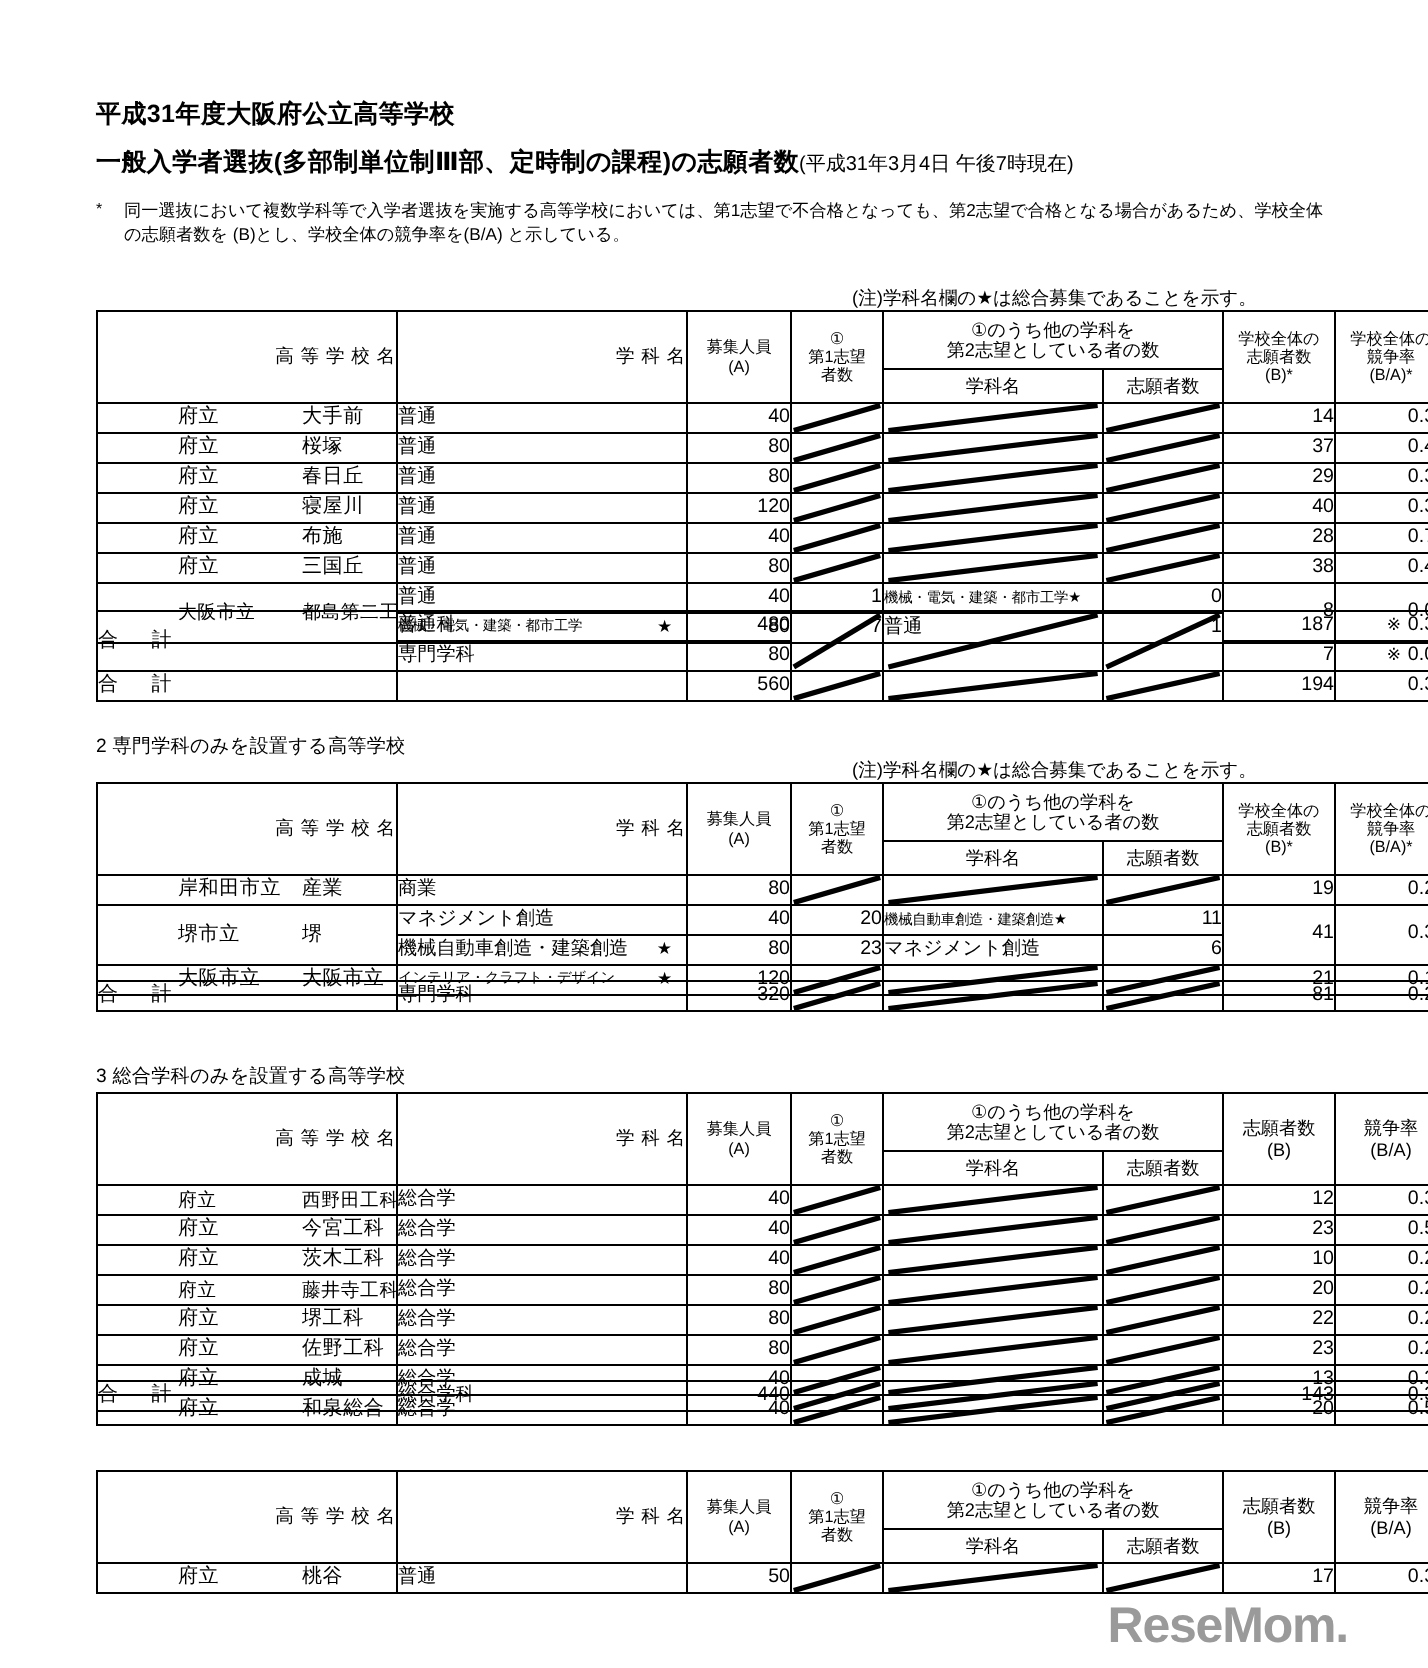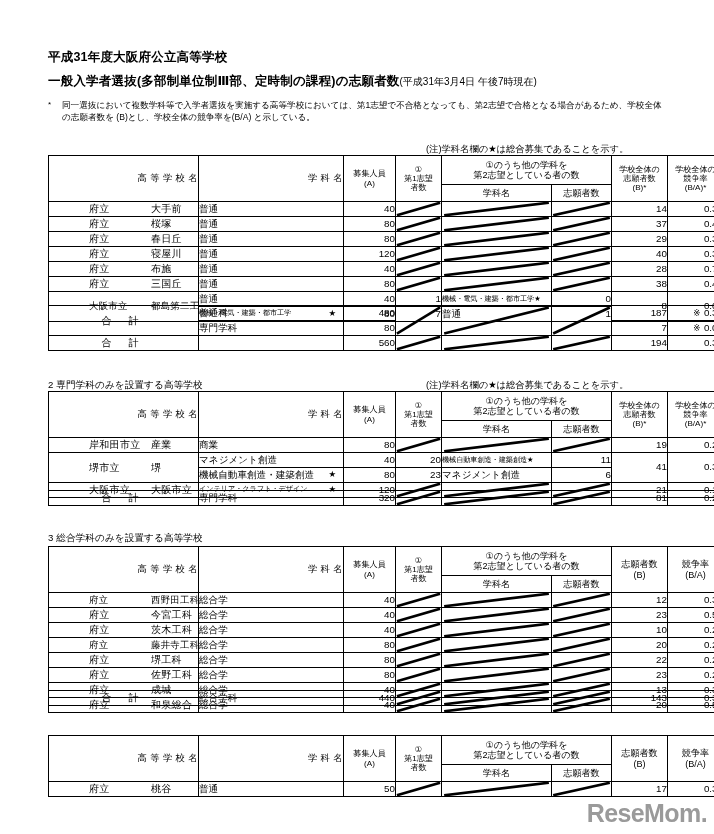--- a/index.html
+++ b/index.html
@@ -14,21 +14,20 @@
     font-family: "Liberation Sans", "DejaVu Sans", sans-serif;
     color: #000000;
     overflow: hidden;
   }
   .page {
     position: absolute;
     left: 48px;
     top: 0;
     width: 630px;
     height: 834px;
-    padding-left: 33px;
   }
 
   
   .doc-title-1 {
     position: absolute;
     left: 0; top: 49px;
     font-size: 12.5px;
     font-weight: bold;
     letter-spacing: 0.2px;
     white-space: nowrap;
@@ -127,21 +126,21 @@
     text-align: left;
   }
   .cell-dept.tiny { font-size: 7.2px; letter-spacing: -0.1px; }
   .cell-dept .star-mark { float: right; padding-right: 7px; font-size: 8.5px;}
   .cell-num {
     text-align: right;
     padding-right: 3px;
     font-size: 9.8px;
   }
   .cell-total {
-    text-align: center;
+    text-align: left;
     font-size: 10px;
     letter-spacing: 7px;
     padding-left: 6px;
   }
 
   
   .slash {
     position: relative;
   }
   .slash svg {
@@ -428,21 +427,21 @@
             <svg viewBox="0 0 100 20" preserveAspectRatio="none" aria-hidden="true">
               <line x1="2" y1="19" x2="98" y2="1" stroke="#000" stroke-width="2.6" vector-effect="non-scaling-stroke"></line>
             </svg>
           </td>
           <td class="cell-num">194</td>
           <td class="cell-num">0.35</td>
         </tr>
       </tbody>
     </table>
 
-  <div class="sec-caption" style="left:0; top:379px;">2 専門学科のみを設置する高等学校</div>
+  <div class="sec-caption" style="left:0; top:367px;">2 専門学科のみを設置する高等学校</div>
   <div class="sec-note" style="left:378px; top:379px;">(注)学科名欄の★は総合募集であることを示す。</div>
   <table class="grid" style="left:0; top:391px; width:675px;">
       <colgroup>
         <col style="width:150px">
         <col style="width:145px">
         <col style="width:52px">
         <col style="width:46px">
         <col style="width:110px">
         <col style="width:60px">
         <col style="width:56px">

